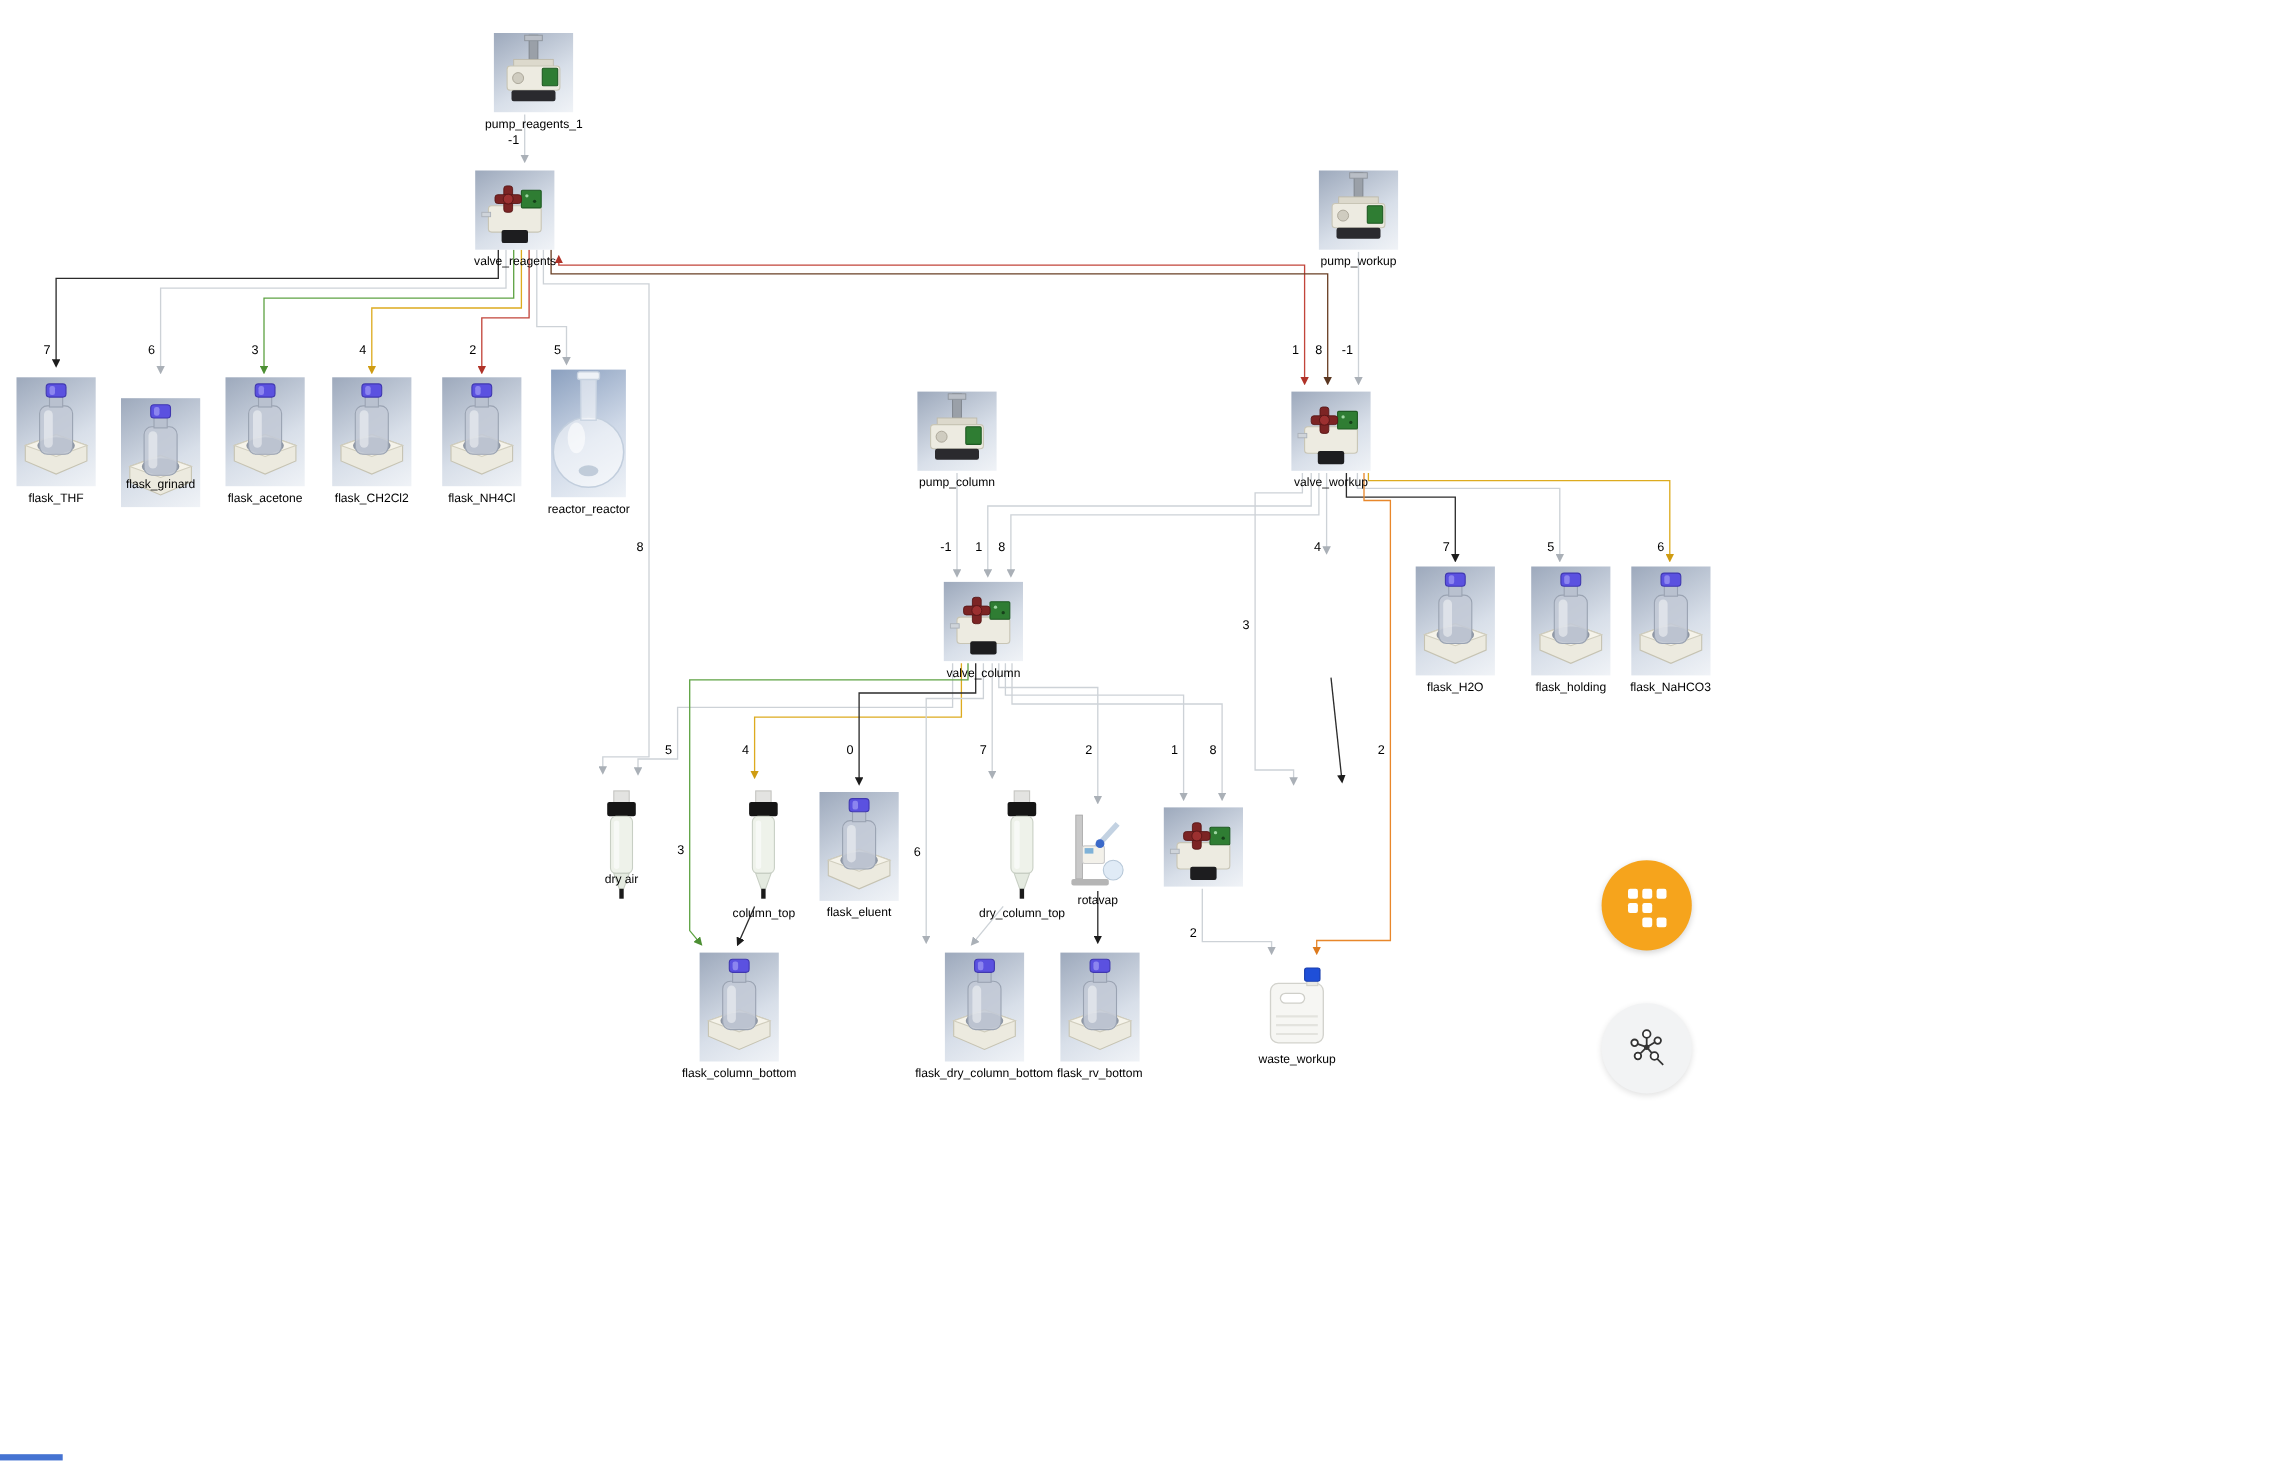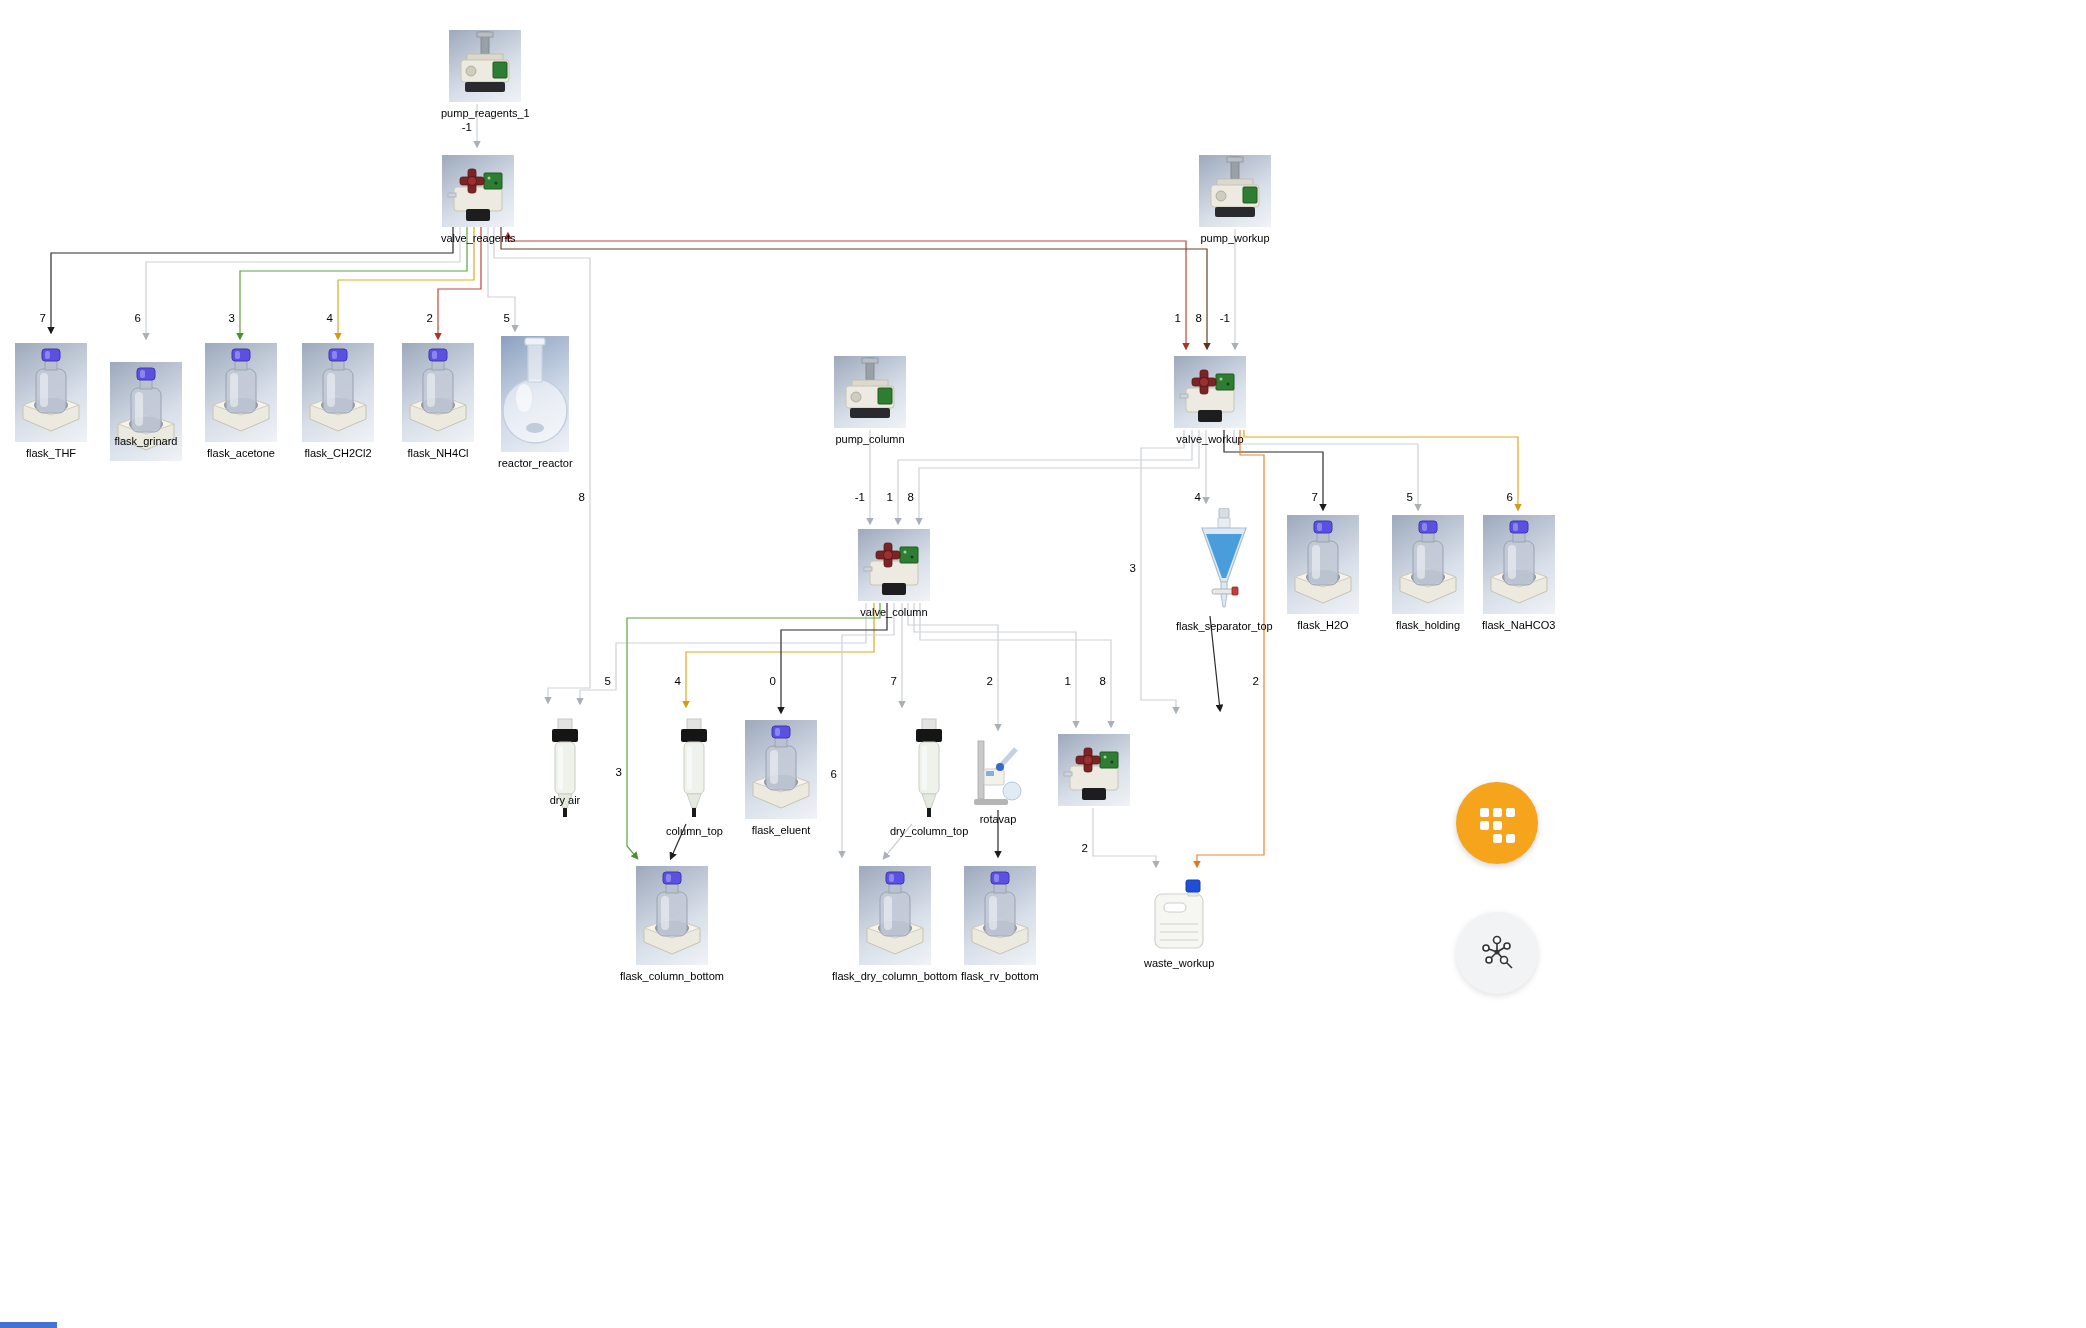--- a/index.html
+++ b/index.html
@@ -213,21 +213,21 @@
 
   <div class="node" style="left:441px;top:30px">
     <div class="tile t-pump">
         <svg viewBox="0 0 72 72">
           <use href="#sym-pump"></use>
         </svg>
       </div>
     <div class="lbl">pump_reagents_1</div>
   </div>
 
-  <div class="node" style="left:441px;top:155px">
+  <div class="node" style="left:431px;top:155px">
     <div class="tile t-valve">
         <svg viewBox="0 0 72 72">
           <use href="#sym-valve"></use>
         </svg>
       </div>
     <div class="lbl">valve_reagents</div>
   </div>
 
   <div class="node" style="left:1199px;top:155px">
     <div class="tile t-pump">
@@ -312,28 +312,20 @@
 
   <div class="node" style="left:858px;top:529px">
     <div class="tile t-valve">
         <svg viewBox="0 0 72 72">
           <use href="#sym-valve"></use>
         </svg>
       </div>
     <div class="lbl">valve_column</div>
   </div>
 
-  <div class="node" style="left:1176px;top:508px">
-    <div class="tile t-sep">
-        <svg viewBox="0 0 60 107">
-          <use href="#sym-sepfunnel"></use>
-        </svg>
-      </div>
-    <div class="lbl">flask_separator_top</div>
-  </div>
 
   <div class="node" style="left:1287px;top:515px">
     <div class="tile t-flask">
         <svg viewBox="0 0 72 99">
           <use href="#sym-flask"></use>
         </svg>
       </div>
     <div class="lbl">flask_H2O</div>
   </div>
 

